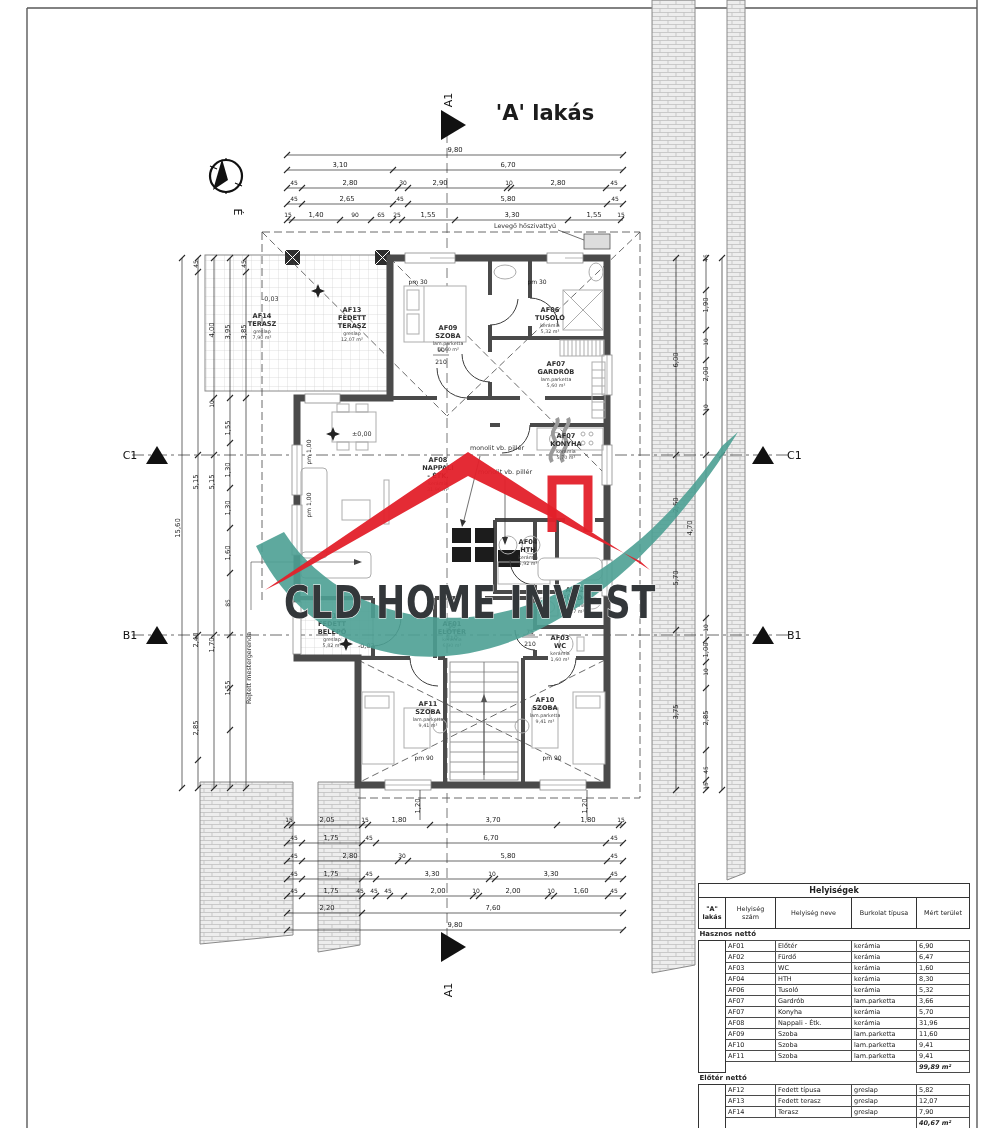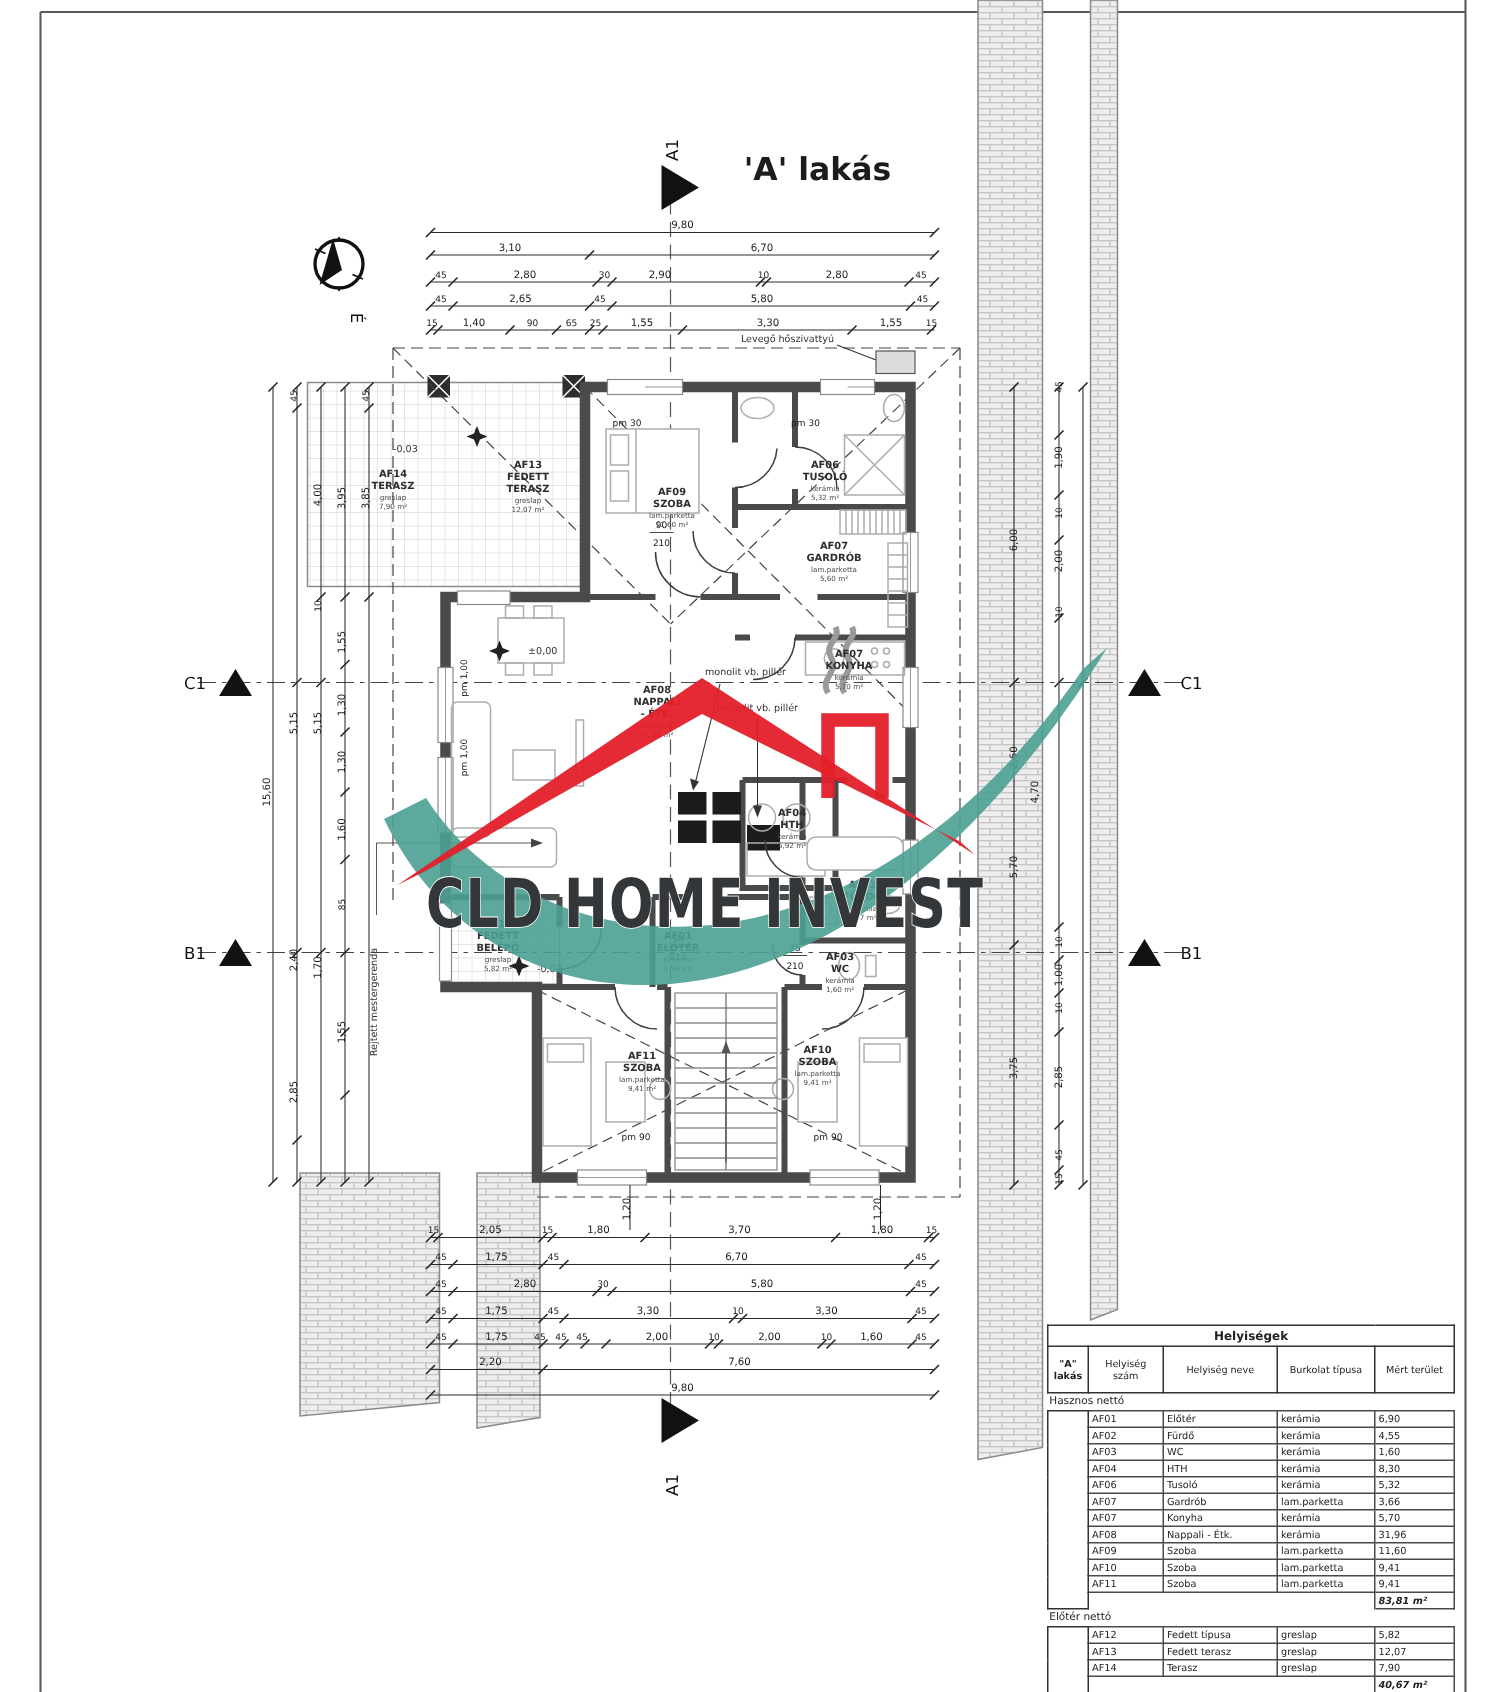--- a/index.html
+++ b/index.html
@@ -16,21 +16,21 @@
   .logo-text{font-size:45px;font-weight:bold;fill:#33373a;stroke:#ffffff;stroke-width:1.1;
              paint-order:stroke;letter-spacing:1px;}
   
   .rtable{position:absolute;left:698px;top:883px;width:271px;color:#222;}
   .rtable table{border-collapse:collapse;width:100%;table-layout:fixed;}
   .rtable td{border:1px solid #4a4a4a;font-size:6.5px;padding:0 2px;height:10px;
              line-height:9px;overflow:hidden;white-space:nowrap;}
   .rtable tr.t-title td{font-size:8px;font-weight:bold;text-align:center;height:13px;border:1.4px solid #333;margin-top:14px;}
   .rtable tr.t-head td{font-size:6.4px;text-align:center;height:30px;white-space:normal;
                        line-height:1.25;vertical-align:middle;border:1.2px solid #333;}
-  .rtable tr.t-sec td{border:none;font-weight:normal;font-size:7px;height:11px;padding-left:1px;}
+  .rtable tr.t-sec td{border:none;font-weight:bold;font-size:7px;height:11px;padding-left:1px;}
   .rtable td.acol{border:1.2px solid #333;}
   .rtable td.nob{border-left:none;border-bottom:none;border-top:none;}
   .rtable td.sum{font-weight:bold;font-style:italic;}
   .rtable .bold{font-weight:bold;}
 </style>
 </head>
 <body>
 
 <div id="stage">
 <svg width="1000" height="1128" viewBox="0 0 1000 1128">
@@ -480,21 +480,21 @@
       <td class="acol" rowspan="12"></td>
       <td>AF01</td>
             <td>Előtér</td>
             <td>kerámia</td>
             <td>6,90</td>
           </tr>
     <tr>
             <td>AF02</td>
             <td>Fürdő</td>
             <td>kerámia</td>
-            <td>4,55</td>
+            <td>6,47</td>
           </tr>
     <tr>
             <td>AF03</td>
             <td>WC</td>
             <td>kerámia</td>
             <td>1,60</td>
           </tr>
     <tr>
             <td>AF04</td>
             <td>HTH</td>
@@ -538,21 +538,21 @@
             <td>9,41</td>
           </tr>
     <tr>
             <td>AF11</td>
             <td>Szoba</td>
             <td>lam.parketta</td>
             <td>9,41</td>
           </tr>
     <tr>
             <td colspan="3" class="nob"></td>
-            <td class="sum">83,81 m²</td>
+            <td class="sum">99,89 m²</td>
           </tr>
     <tr class="t-sec">
             <td colspan="5">Előtér nettó</td>
           </tr>
     <tr>
       <td class="acol" rowspan="5"></td>
       <td>AF12</td>
             <td>Fedett típusa</td>
             <td>greslap</td>
             <td>5,82</td>

